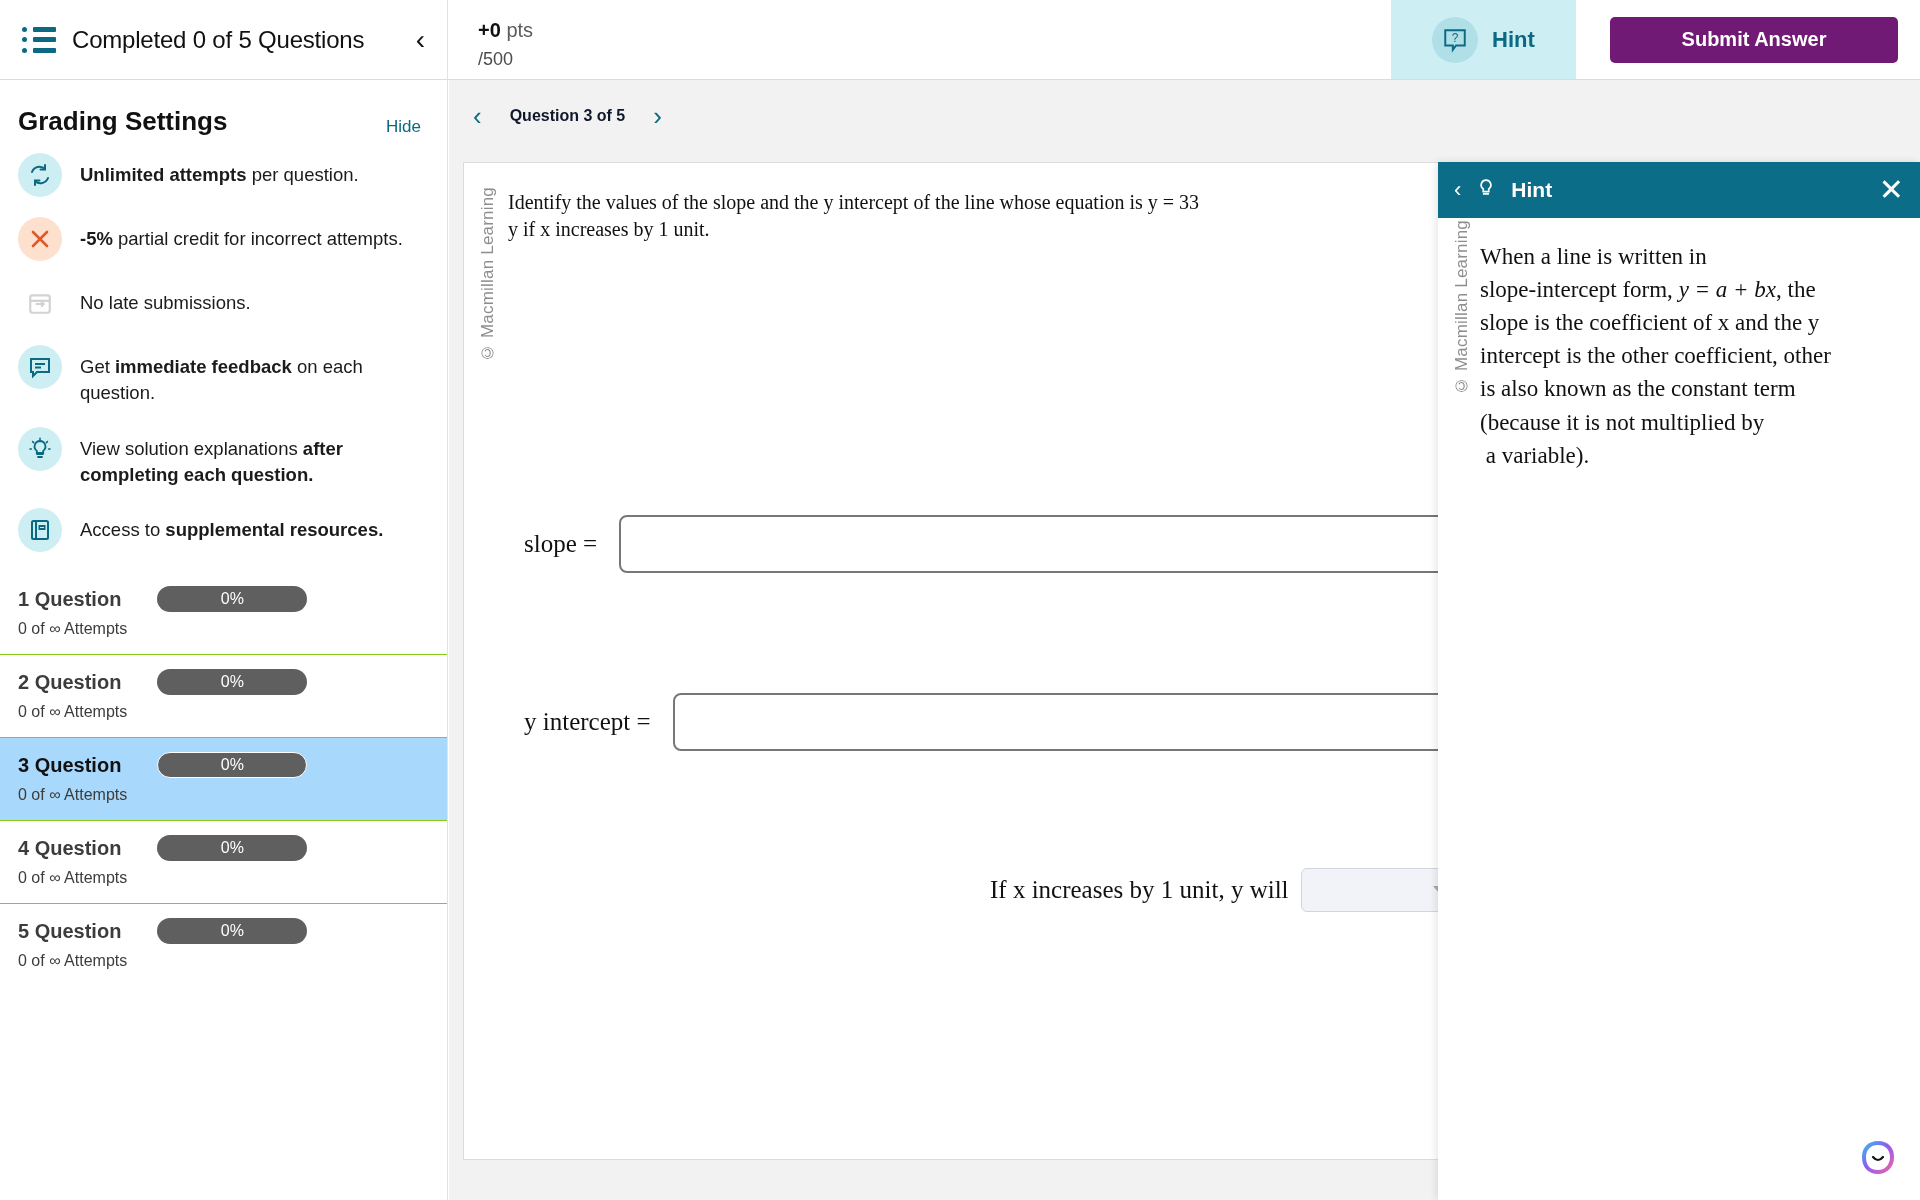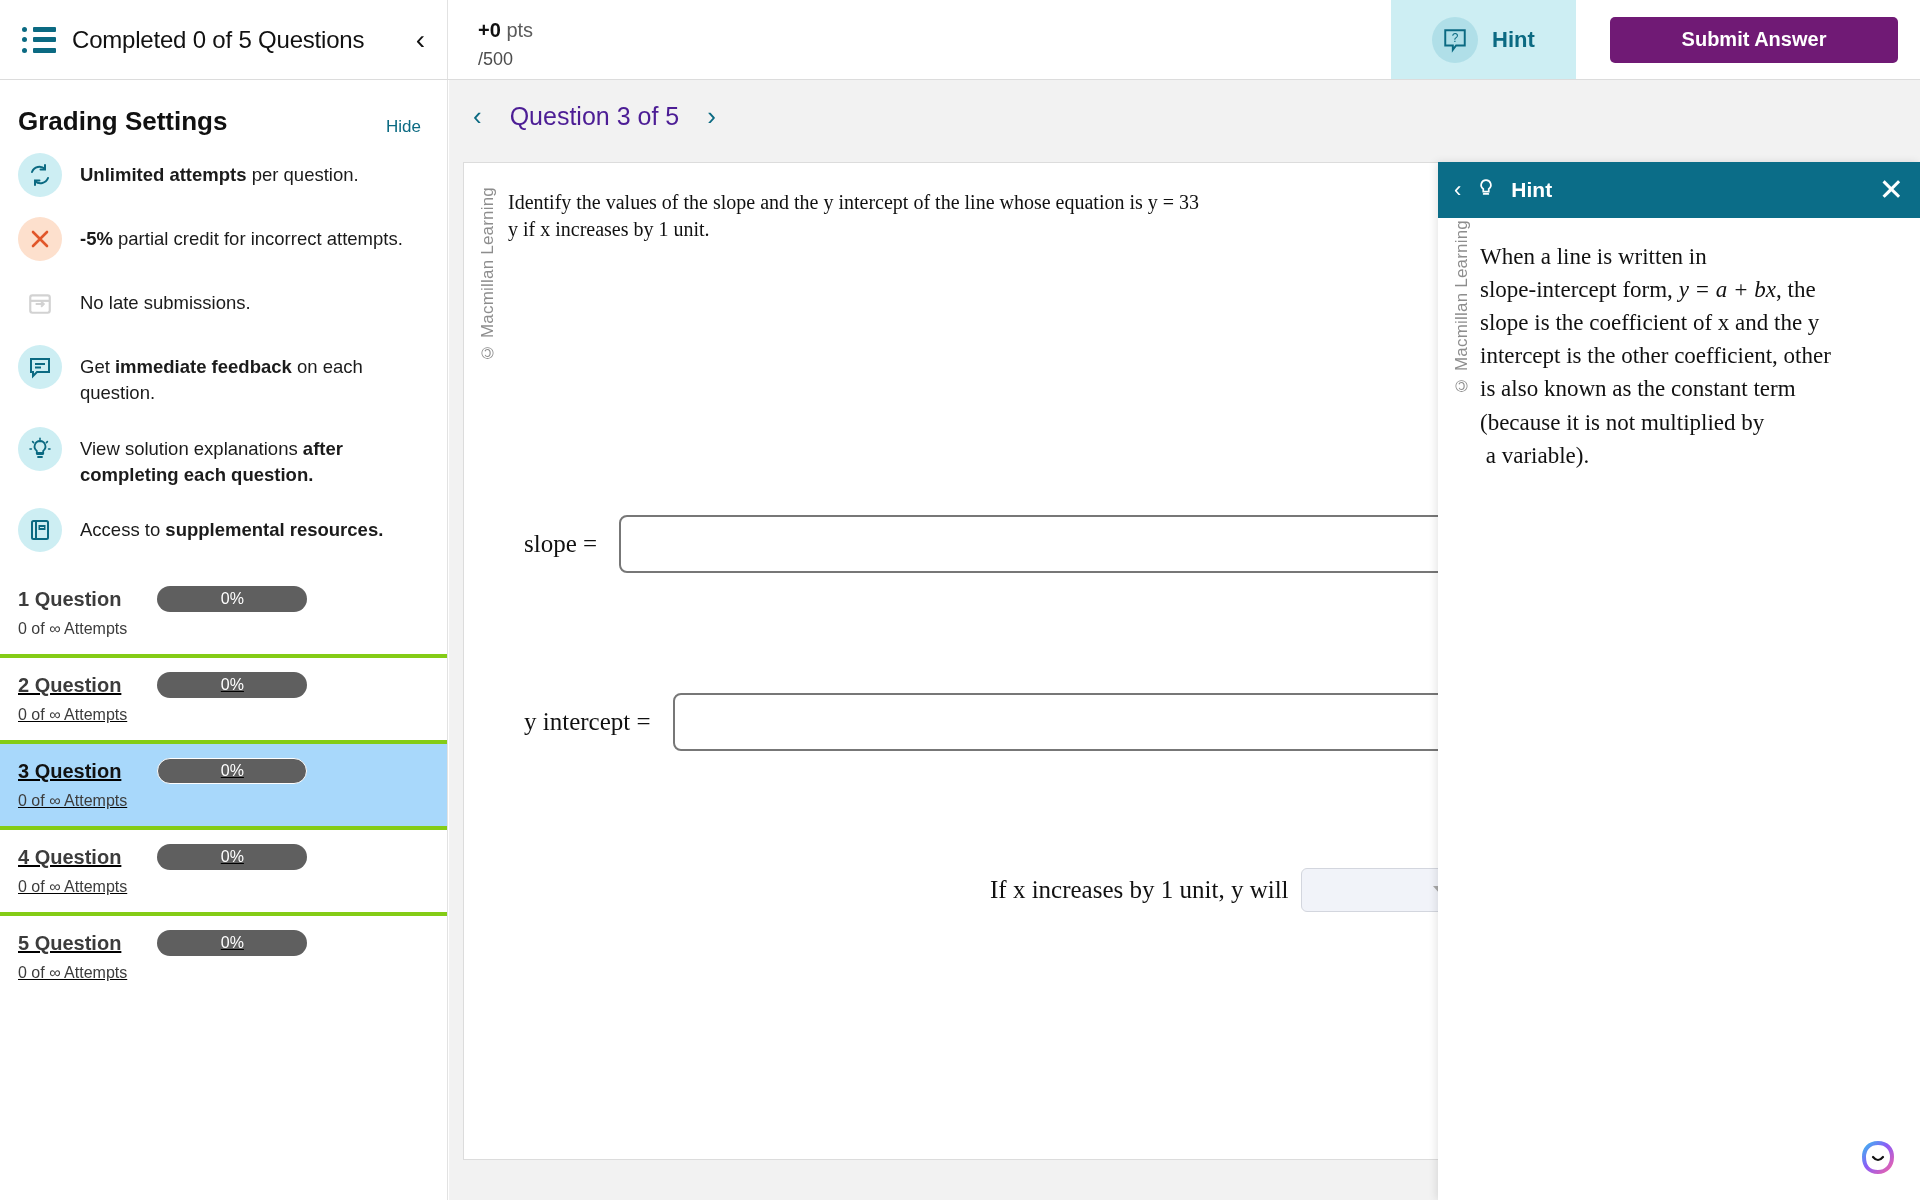--- a/index.html
+++ b/index.html
@@ -77,41 +77,41 @@
   }
   .ic-teal { background: #cdeef3; }
   .ic-peach { background: #fde0cd; }
   .ic-none { background: transparent; }
   .gs-text { font-size: 18.5px; line-height: 1.42; color: #1b1b1b; padding-top: 9px; }
   .gs-text b { font-weight: bold; }
 
   .q-list { margin-top: 14px; }
   .q-row { padding: 14px 18px 16px 18px; position: relative; cursor: pointer; }
   .q-row.active { background: #a8d8fb; }
-  .q-row + .q-row { border-top: 4px solid #84cc16; text-decoration: underline; }
+  .q-row + .q-row { border-top: 1px solid #84cc16; }
   .q-row .q-top { display: flex; align-items: center; }
   .q-name { font-size: 20px; font-weight: bold; color: #3c3c3c; }
   .q-row.active .q-name { color: #111; }
   .q-pill {
     margin-left: 36px; width: 150px; height: 26px; border-radius: 13px;
     background: #5f5f5f; color: #fff; font-size: 16px;
     display: flex; align-items: center; justify-content: center;
   }
   .q-row.active .q-pill { border: 1px solid #ffffff; }
   .q-attempts { font-size: 16px; color: #3c3c3c; margin-top: 8px; }
 
   
   .main {
     position: absolute; left: 449px; top: 80px; width: 1471px; height: 1120px;
     background: #f2f2f2;
   }
   .qnav { height: 72px; display: flex; align-items: center; padding-left: 14px; gap: 18px; }
   .qnav-arrow { font-size: 26px; color: #0b6a82; font-weight: 300; cursor: pointer;
     padding: 0 10px; line-height: 1; }
-  .qnav-label { font-size: 25px; font-weight: normal; color: #4c1d95; }
+  .qnav-label { font-size: 16px; font-weight: bold; color: #0f172a; }
   .qcard {
     position: absolute; left: 14px; top: 82px; right: 14px; bottom: 40px;
     background: #fff; border: 1px solid #dcdcdc; overflow: hidden;
   }
   .serif { font-family: "Liberation Serif", serif; }
   .watermark {
     position: absolute; writing-mode: vertical-rl; transform: rotate(180deg);
     font-size: 17px; color: #8d8d8d; font-family: "Liberation Sans", sans-serif;
     letter-spacing: 0.2px; white-space: nowrap;
   }

